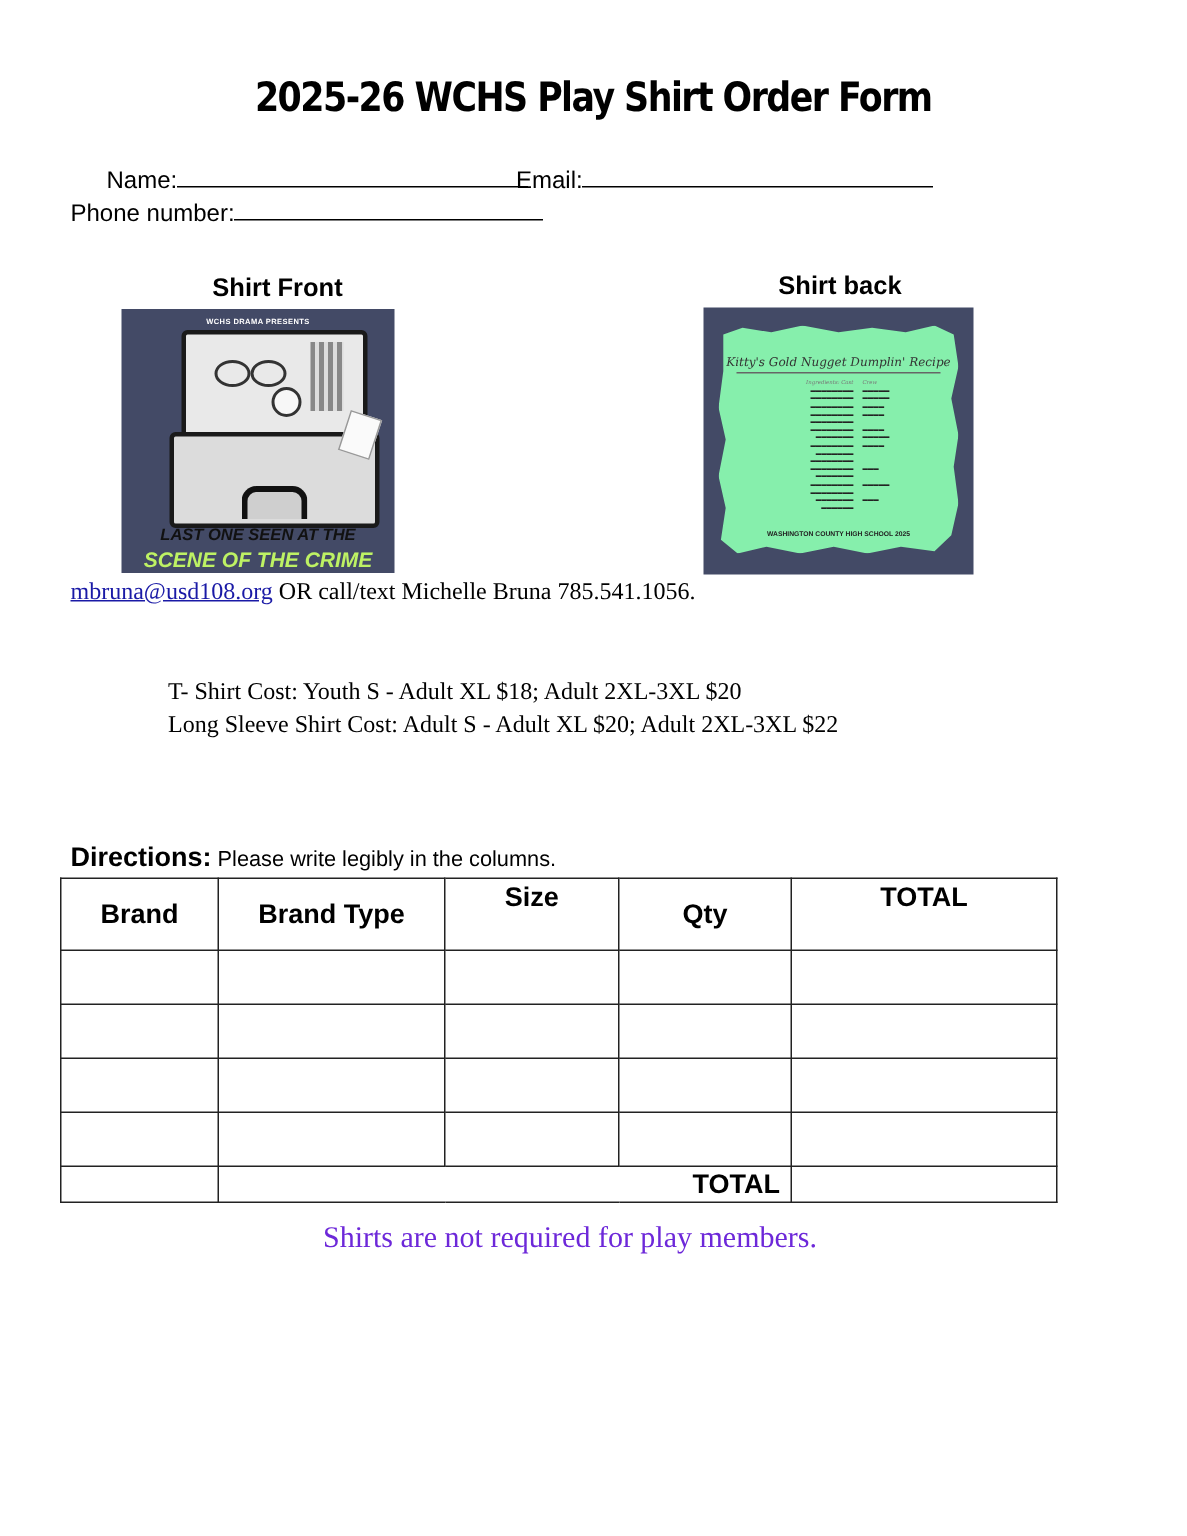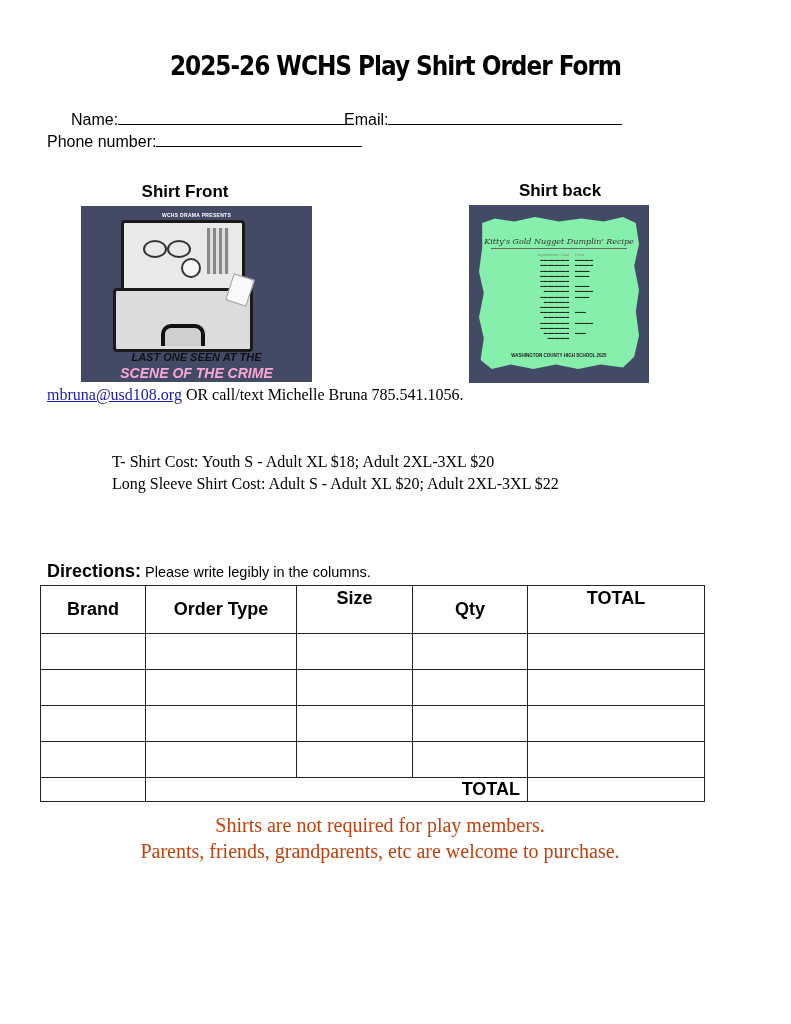--- a/index.html
+++ b/index.html
@@ -25,21 +25,21 @@
     .front-top { position: absolute; top: 6px; left: 0; width: 100%; text-align: center; color: #fff; font-size: 5px; font-weight: bold; letter-spacing: .3px; }
     .suitcase-lid { position: absolute; left: 40px; top: 14px; width: 118px; height: 70px; background: #e9e9e9; border: 3px solid #1a1a1a; border-radius: 4px; }
     .suitcase-body { position: absolute; left: 32px; top: 82px; width: 134px; height: 58px; background: #dcdcdc; border: 3px solid #1a1a1a; border-radius: 4px; }
     .suitcase-handle { position: absolute; left: 80px; top: 118px; width: 36px; height: 18px; border: 4px solid #111; border-bottom: none; border-radius: 10px 10px 0 0; background: #cfcfcf; }
     .glasses { position: absolute; left: 62px; top: 34px; width: 20px; height: 14px; border: 2px solid #333; border-radius: 50%; }
     .glasses2 { left: 86px; }
     .clock { position: absolute; left: 100px; top: 52px; width: 16px; height: 16px; border: 2px solid #333; border-radius: 50%; background: #f7f7f7; }
     .bundle { position: absolute; left: 126px; top: 22px; width: 22px; height: 46px; background: repeating-linear-gradient(90deg,#888 0 3px,#ddd 3px 6px); }
     .paper { position: absolute; left: 148px; top: 70px; width: 20px; height: 26px; background: #fafafa; transform: rotate(18deg); border: 1px solid #999; }
     .crime-line1 { position: absolute; top: 145px; left: 0; width: 100%; text-align: center; color: #111; font-weight: bold; font-style: italic; font-size: 11px; }
-    .crime-line2 { position: absolute; top: 159px; left: 0; width: 100%; text-align: center; color: #f9a8d4; font-weight: bold; font-style: italic; font-size: 14px; }
+    .crime-line2 { position: absolute; top: 159px; left: 0; width: 100%; text-align: center; color: #bef264; font-weight: bold; font-style: italic; font-size: 14px; }
 
     
     .parchment { position: absolute; left: 10px; top: 12px; width: 160px; height: 152px; background: #86efac;
       clip-path: polygon(2% 4%,10% 1%,22% 3%,35% 0%,50% 3%,64% 1%,78% 3%,90% 0%,98% 4%,100% 18%,97% 32%,100% 48%,98% 62%,100% 78%,97% 92%,90% 99%,76% 97%,62% 100%,48% 97%,34% 100%,20% 97%,8% 100%,1% 94%,3% 80%,0% 66%,3% 50%,0% 36%,2% 20%); }
     .recipe-title { position: absolute; top: 20px; left: 0; width: 100%; text-align: center; font-family: "DejaVu Serif", serif; font-style: italic; font-size: 8px; color: #333; }
     .recipe-rule { position: absolute; top: 31px; left: 12px; width: 136px; border-top: 1px solid #666; }
     .cast-col { position: absolute; top: 36px; font-size: 3.6px; line-height: 5.2px; color: #222; font-weight: bold; }
     .cast-left { left: 10px; width: 80px; text-align: right; }
     .cast-right { left: 96px; width: 60px; text-align: left; }
     .cast-sub { font-style: italic; font-weight: normal; color: #777; font-family: "DejaVu Serif", serif; }
@@ -56,41 +56,41 @@
       position: absolute; left: 40px; top: 585px; width: 664px;
       border-collapse: collapse; table-layout: fixed;
     }
     table.order td, table.order th { border: 1.5px solid #222; padding: 0; }
     table.order th { font-size: 18px; font-weight: bold; height: 45px; }
     table.order tr.item td { height: 35px; }
     table.order tr.total td { height: 23px; }
     .th-top { vertical-align: top; padding-top: 2px !important; }
     .total-label { text-align: right; font-weight: bold; font-size: 18px; padding-right: 7px !important; }
 
-    .footer { left: 0; width: 760px; text-align: center; font-family: "Liberation Serif", serif; font-size: 20px; color: #c2410c; line-height: 26px; }
+    .footer { left: 0; width: 760px; text-align: center; font-family: "Liberation Serif", serif; font-size: 20px; color: #6d28d9; line-height: 26px; }
   </style>
 </head>
 <body>
 
 <div class="abs title">2025-26 WCHS Play Shirt Order Form</div>
 
 <div class="abs field-label" style="left:47px; top:110px;margin-left:24px;">
   <span>Name:</span><span class="field-line" style="width:234px;"></span>
 </div>
 <div class="abs field-label" style="left:344px; top:110px;">
   <span>Email:</span><span class="field-line" style="width:234px;"></span>
 </div>
 <div class="abs field-label" style="left:47px; top:132px;">
   <span>Phone number:</span><span class="field-line" style="width:206px;"></span>
 </div>
 
 <div class="abs shirt-heading" style="left:100px; width:170px; top:182px;text-align:center;">Shirt Front</div>
 <div class="abs shirt-heading" style="left:470px; width:180px; top:181px;">Shirt back</div>
 
-<div class="abs shirt-img" style="left:81px; top:206px; width:231px; height:176px;">
+<div class="abs shirt-img" style="left:81px; top:206px; width:182px; height:176px;">
   <div class="front-top">WCHS DRAMA PRESENTS</div>
   <div class="suitcase-lid"></div>
   <div class="glasses"></div>
   <div class="glasses glasses2"></div>
   <div class="clock"></div>
   <div class="bundle"></div>
   <div class="suitcase-body"></div>
   <div class="suitcase-handle"></div>
   <div class="paper"></div>
   <div class="crime-line1">LAST ONE SEEN AT THE</div>
@@ -130,21 +130,21 @@
   <colgroup>
     <col style="width:105px">
       <col style="width:151px">
       <col style="width:116px">
       <col style="width:115px">
       <col style="width:177px">
   </colgroup>
   <tbody>
       <tr>
     <th>Brand</th>
-    <th>Order Type</th>
+    <th>Brand Type</th>
     <th class="th-top">Size</th>
     <th>Qty</th>
     <th class="th-top">TOTAL</th>
   </tr>
   <tr class="item">
     <td></td>
     <td></td>
     <td></td>
     <td></td>
     <td></td>
@@ -173,14 +173,13 @@
   <tr class="total">
     <td></td>
     <td colspan="3" class="total-label">TOTAL</td>
     <td></td>
   </tr>
 </tbody>
   </table>
 
 <div class="abs footer" style="top:812px;">
   <div>Shirts are not required for play members.</div>
-  <div>Parents, friends, grandparents, etc are welcome to purchase.</div>
 </div>
 
 </body></html>

